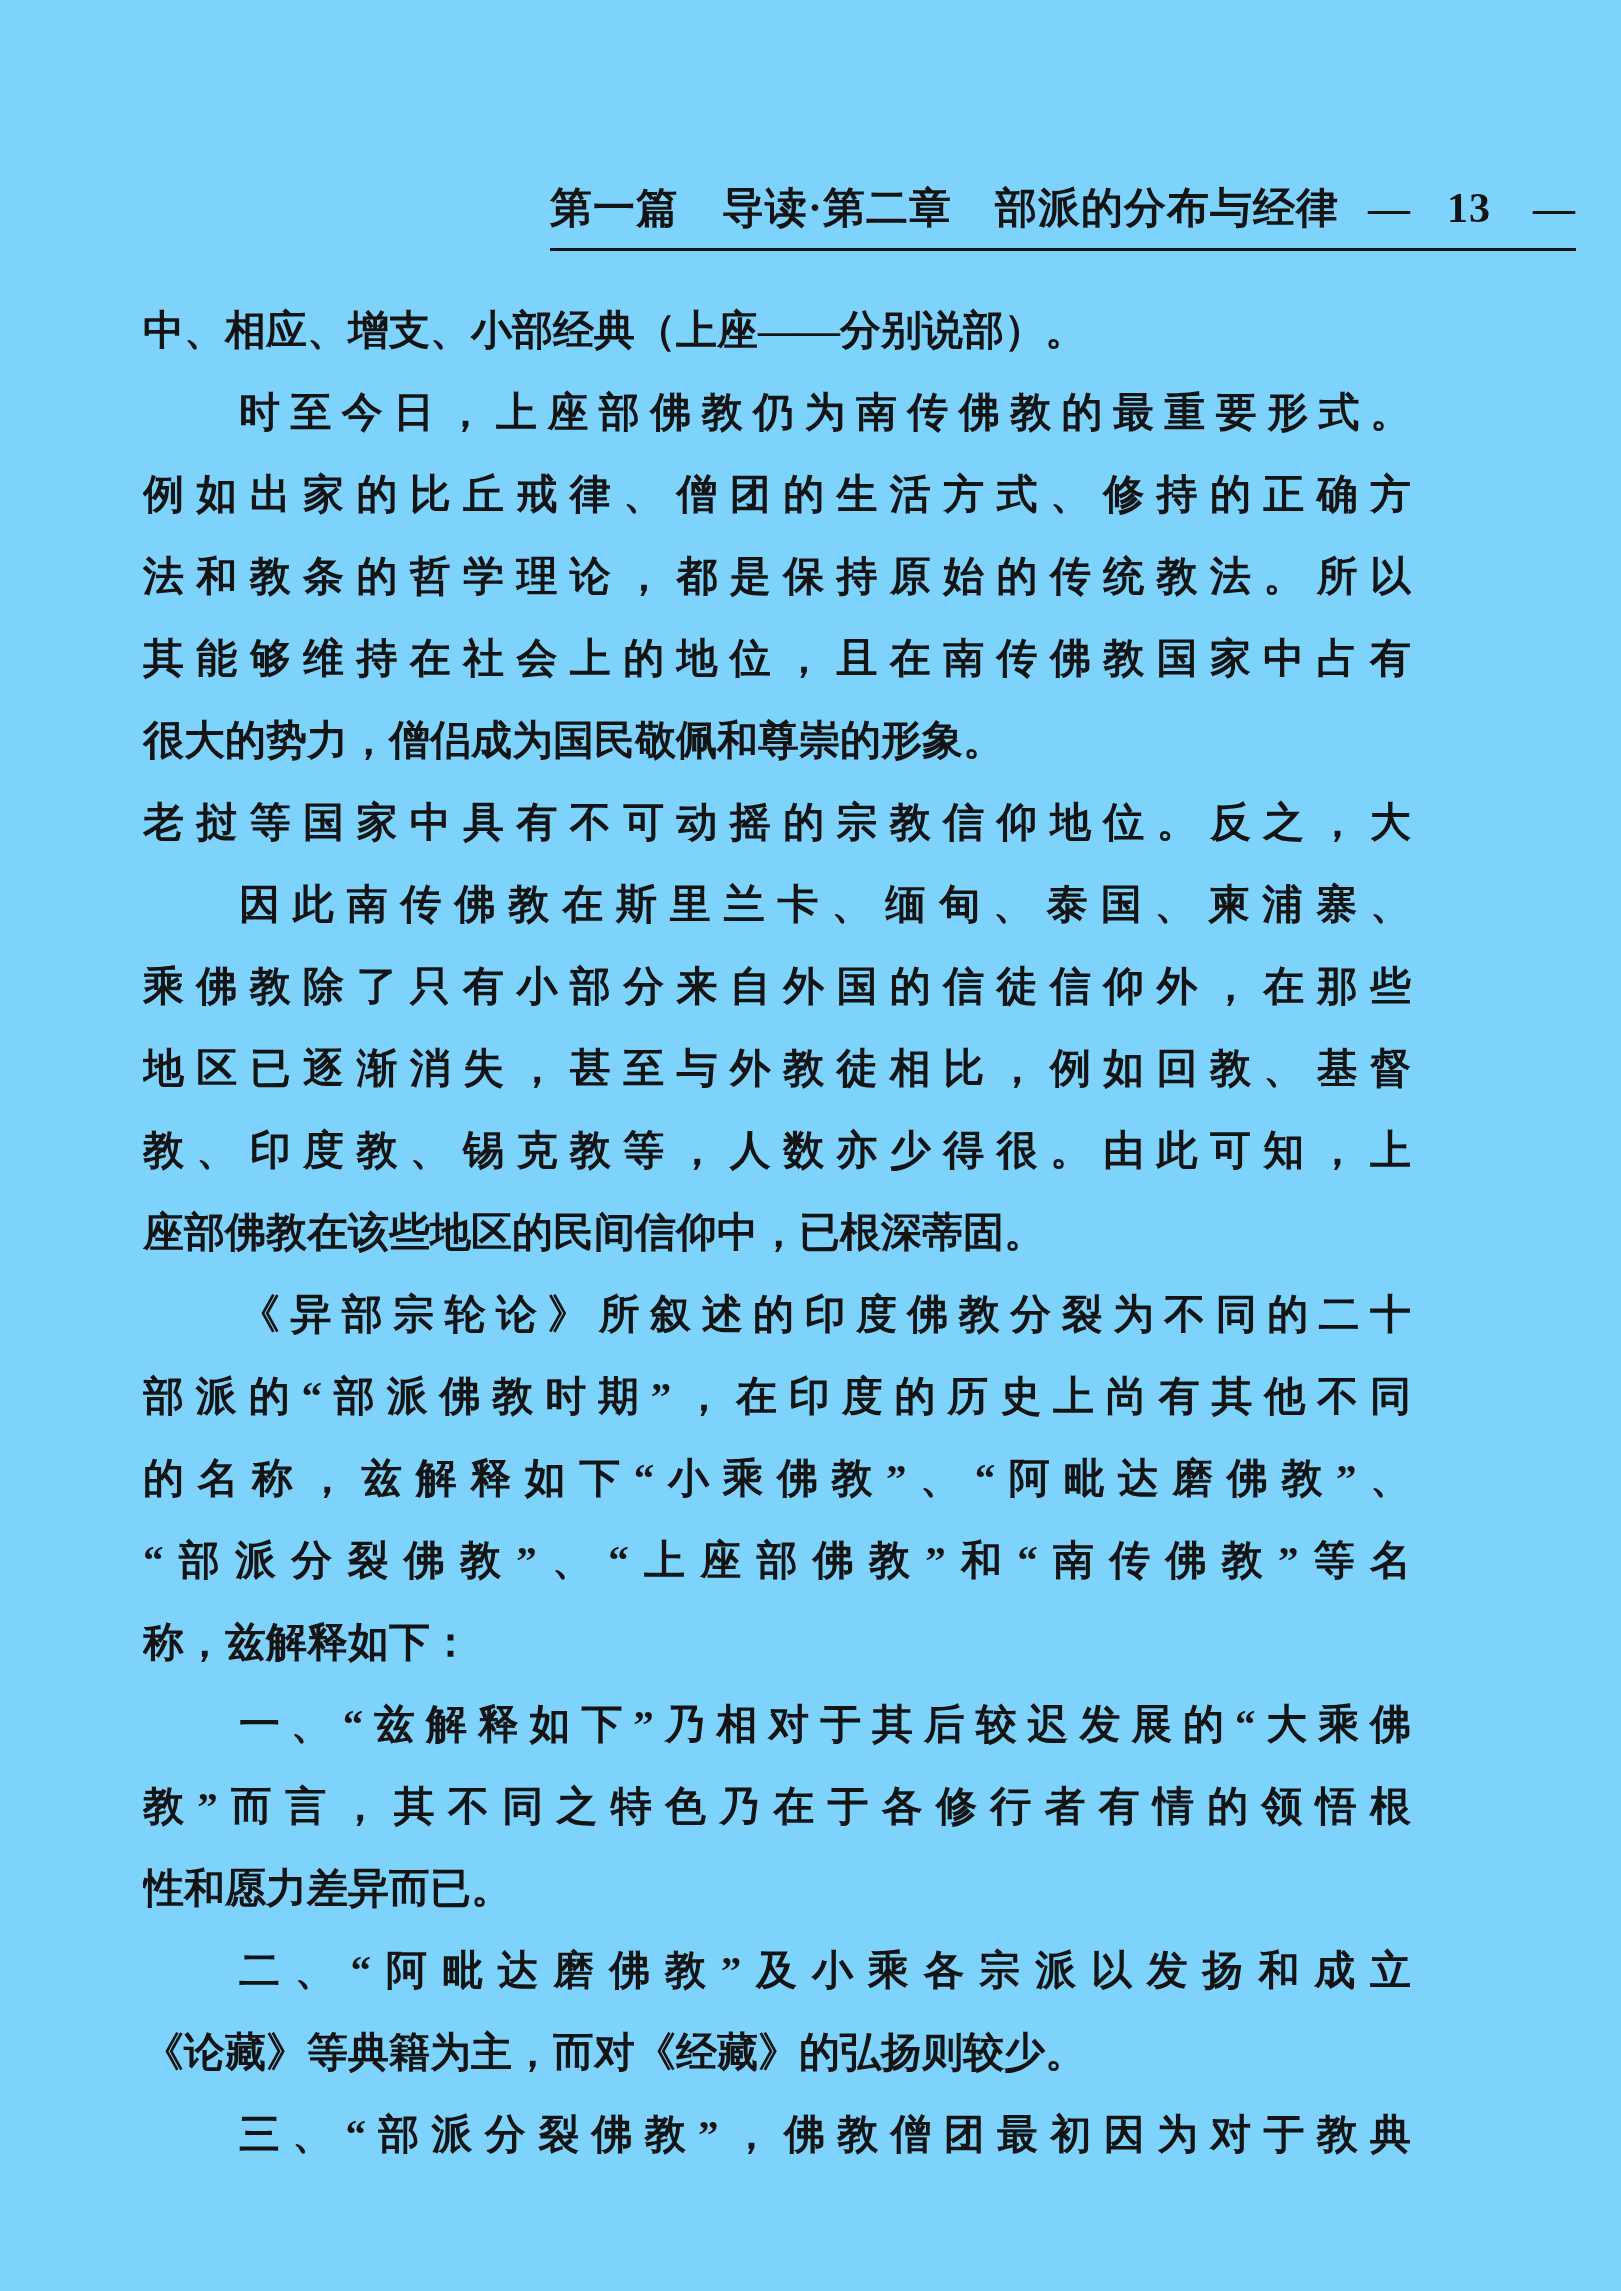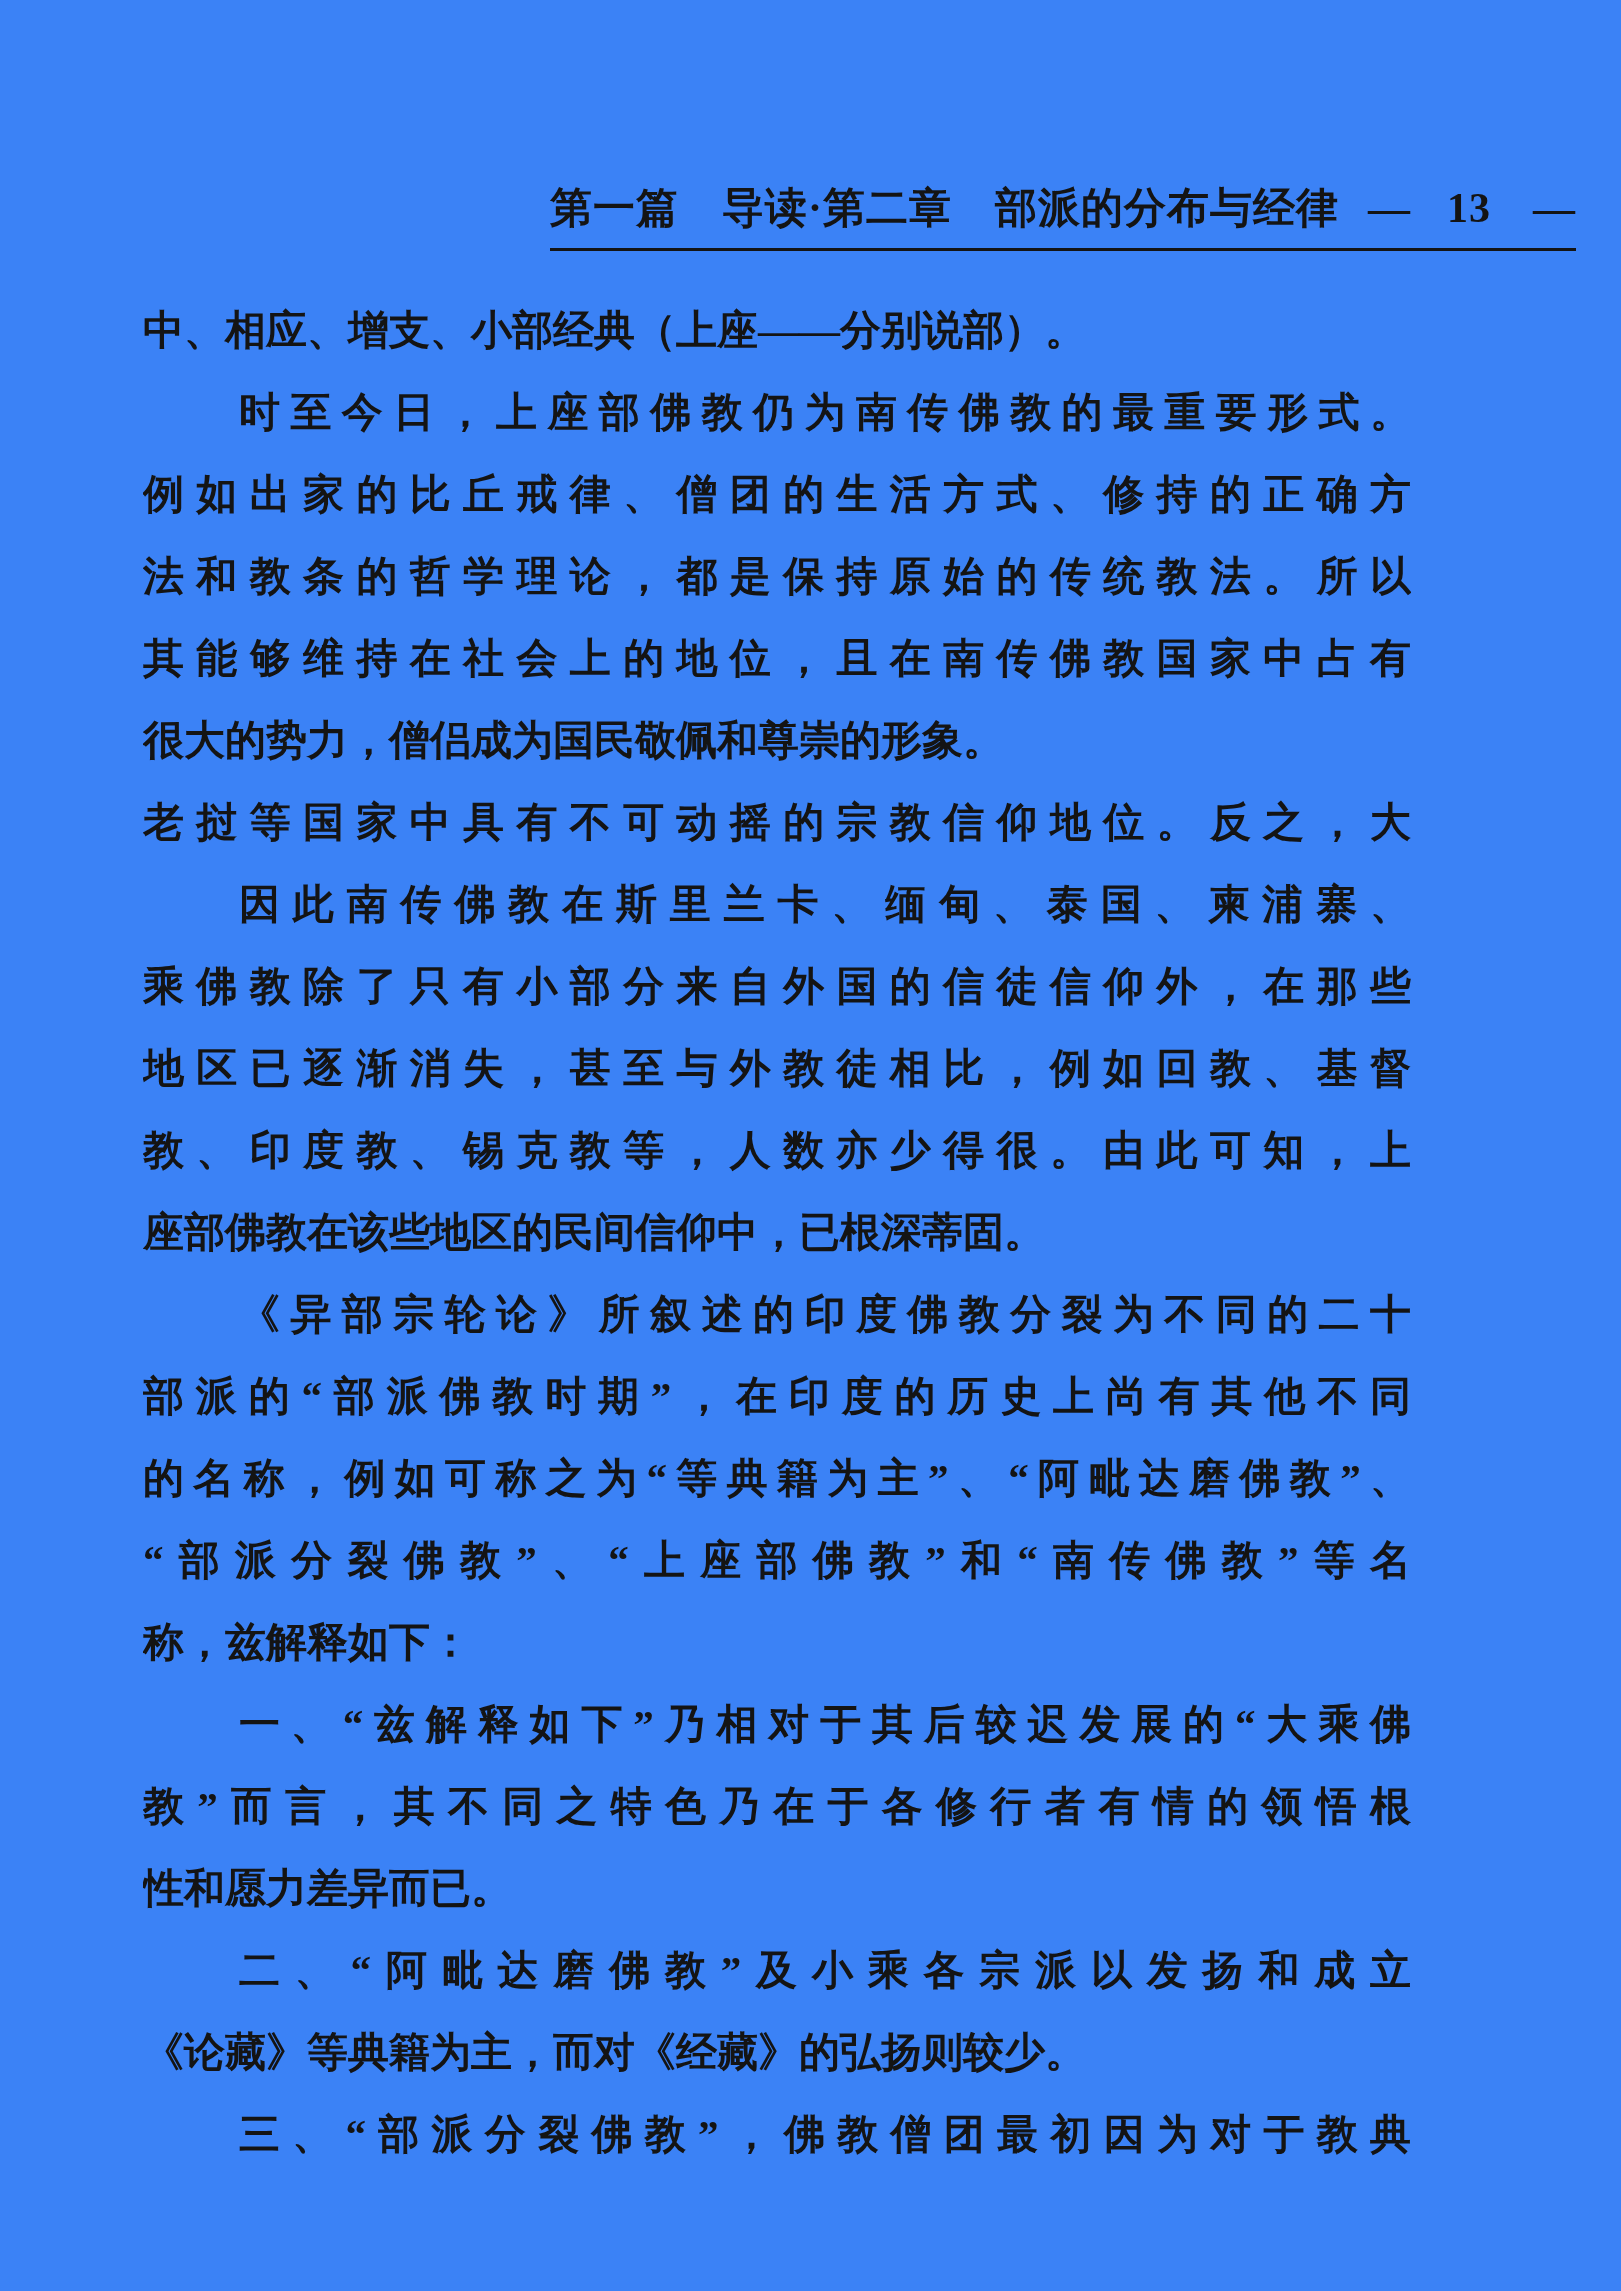--- a/index.html
+++ b/index.html
@@ -4,21 +4,21 @@
 <style>
   html, body {
     margin: 0;
     padding: 0;
     background: #ffffff;
   }
   .page {
     position: relative;
     width: 1621px;
     height: 2291px;
-    background: #3b82f6;
+    background: #7dd3fc;
     color: #141414;
     font-family: "Liberation Serif", "DejaVu Serif", serif;
     overflow: hidden;
   }
   
   .running-header {
     position: absolute;
     top: 180px;
     left: 550px;
     display: inline-flex;
@@ -79,21 +79,21 @@
     <div class="line full">其能够维持在社会上的地位，且在南传佛教国家中占有</div>
     <div class="line">很大的势力，僧侣成为国民敬佩和尊崇的形象。</div>
     <div class="line full">老挝等国家中具有不可动摇的宗教信仰地位。反之，大</div>
     <div class="line indent full">因此南传佛教在斯里兰卡、缅甸、泰国、柬浦寨、</div>
     <div class="line full">乘佛教除了只有小部分来自外国的信徒信仰外，在那些</div>
     <div class="line full">地区已逐渐消失，甚至与外教徒相比，例如回教、基督</div>
     <div class="line full">教、印度教、锡克教等，人数亦少得很。由此可知，上</div>
     <div class="line">座部佛教在该些地区的民间信仰中，已根深蒂固。</div>
     <div class="line indent full">《异部宗轮论》所叙述的印度佛教分裂为不同的二十</div>
     <div class="line full">部派的“部派佛教时期”，在印度的历史上尚有其他不同</div>
-    <div class="line full">的名称，例如可称之为“等典籍为主”、“阿毗达磨佛教”、</div>
+    <div class="line full">的名称，兹解释如下“小乘佛教”、“阿毗达磨佛教”、</div>
     <div class="line full">“部派分裂佛教”、“上座部佛教”和“南传佛教”等名</div>
     <div class="line">称，兹解释如下：</div>
     <div class="line indent full">一、“兹解释如下”乃相对于其后较迟发展的“大乘佛</div>
     <div class="line full">教”而言，其不同之特色乃在于各修行者有情的领悟根</div>
     <div class="line">性和愿力差异而已。</div>
     <div class="line indent full">二、“阿毗达磨佛教”及小乘各宗派以发扬和成立</div>
     <div class="line">《论藏》等典籍为主，而对《经藏》的弘扬则较少。</div>
     <div class="line indent full">三、“部派分裂佛教”，佛教僧团最初因为对于教典</div>
   </div>
 

